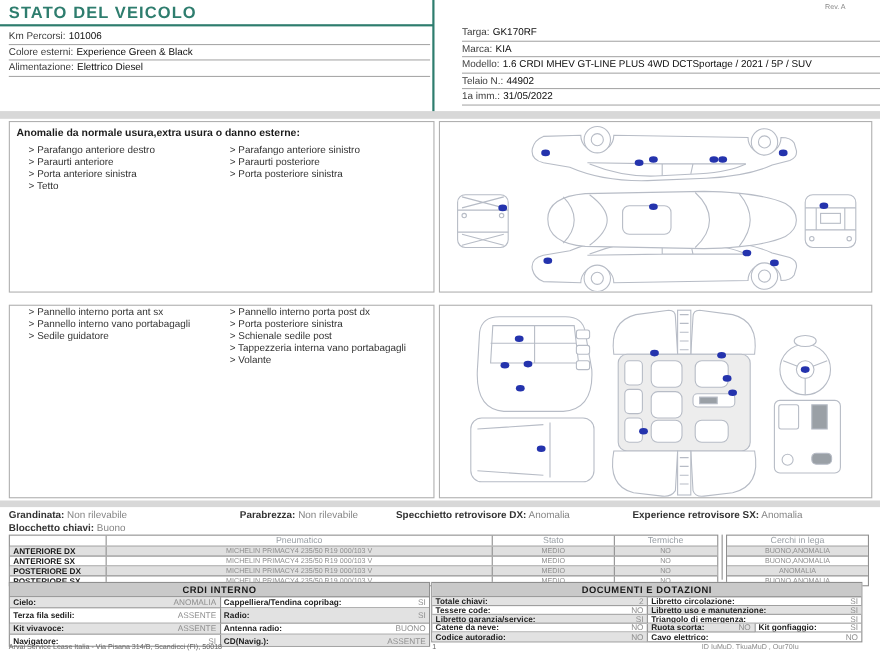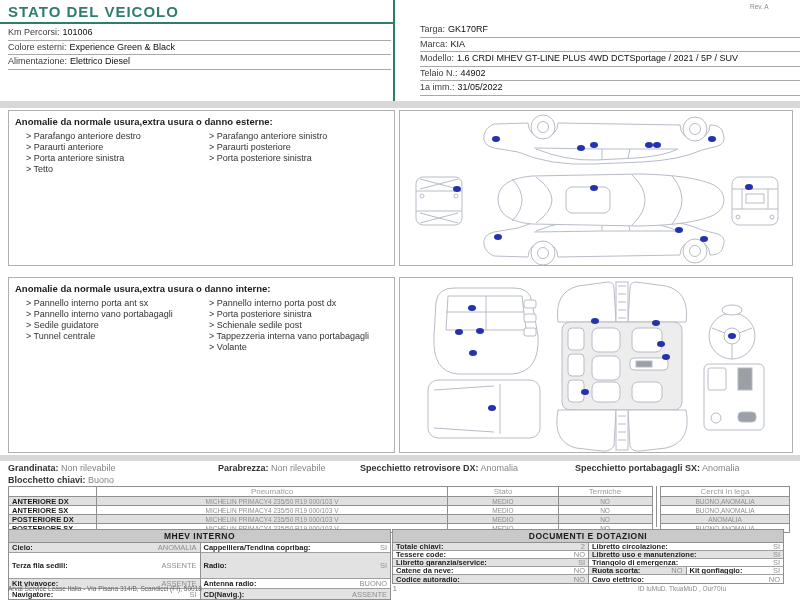--- a/index.html
+++ b/index.html
@@ -186,27 +186,25 @@
       <div class="marker" style="left: 308px; top: 25px;"></div>
       <div class="marker" style="left: 53px; top: 75px;"></div>
       <div class="marker" style="left: 190px; top: 74px;"></div>
       <div class="marker" style="left: 345px; top: 73px;"></div>
       <div class="marker" style="left: 94px; top: 123px;"></div>
       <div class="marker" style="left: 275px; top: 116px;"></div>
       <div class="marker" style="left: 300px; top: 125px;"></div>
     </div>
 
   <div class="panel int-text">
-    <div class="panel-title">Anomalie da normale usura,extra usura o danno interne:</div>
     <div class="cols">
       <div id="int-col-l" class="col">
           <div class="an-item">&gt; Pannello interno porta ant sx</div>
           <div class="an-item">&gt; Pannello interno vano portabagagli</div>
           <div class="an-item">&gt; Sedile guidatore</div>
-          <div class="an-item">&gt; Tunnel centrale</div>
         </div>
       <div id="int-col-r" class="col">
           <div class="an-item">&gt; Pannello interno porta post dx</div>
           <div class="an-item">&gt; Porta posteriore sinistra</div>
           <div class="an-item">&gt; Schienale sedile post</div>
           <div class="an-item">&gt; Tappezzeria interna vano portabagagli</div>
           <div class="an-item">&gt; Volante</div>
         </div>
     </div>
   </div>
@@ -275,21 +273,21 @@
       <div class="marker" style="left: 181px; top: 111px;"></div>
       <div class="marker" style="left: 328px; top: 55px;"></div>
     </div>
 
   <div class="band band2"></div>
 
   <div id="status-line">
       <div class="status-item" style="left: 8px; top: 463px;"><span class="sl">Grandinata:</span><span class="sv"> Non rilevabile</span></div>
       <div class="status-item" style="left: 218px; top: 463px; width: 130px;"><span class="sl">Parabrezza:</span><span class="sv"> Non rilevabile</span></div>
       <div class="status-item" style="left: 360px; top: 463px;"><span class="sl">Specchietto retrovisore DX:</span><span class="sv"> Anomalia</span></div>
-      <div class="status-item" style="left: 575px; top: 463px;"><span class="sl">Specchietto portabagagli SX:</span><span class="sv"> Anomalia</span></div>
+      <div class="status-item" style="left: 575px; top: 463px;"><span class="sl">Experience retrovisore SX:</span><span class="sv"> Anomalia</span></div>
       <div class="status-item" style="left: 8px; top: 475px;"><span class="sl">Blocchetto chiavi:</span><span class="sv"> Buono</span></div>
     </div>
 
   <div id="tyre-main" class="tyre-main">
       <div class="tt-row tt-head">
         <div class="tt-cell tt-pos tt-b"></div>
         <div class="tt-cell tt-tyre tt-b">Pneumatico</div>
         <div class="tt-cell tt-st tt-b">Stato</div>
         <div class="tt-cell tt-tm">Termiche</div>
       </div>
@@ -321,33 +319,33 @@
   <div class="cerchi-strip"></div>
   <div id="tyre-cerchi" class="tyre-cerchi">
       <div class="tc-cell tc-head">Cerchi in lega</div>
       <div class="tc-cell tt-shade">BUONO,ANOMALIA</div>
       <div class="tc-cell">BUONO,ANOMALIA</div>
       <div class="tc-cell tt-shade">ANOMALIA</div>
       <div class="tc-cell">BUONO,ANOMALIA</div>
     </div>
 
   <div class="btable btable-left">
-    <div class="bt-head">MHEV INTERNO</div>
+    <div class="bt-head">CRDI INTERNO</div>
     <div id="bt-left-rows">
         <div class="bt-row" style="height: 10px;">
           <div class="bt-cell bt-shade" style="width: 50%;">
             <span class="btl">Cielo:</span>
             <span class="btv">ANOMALIA</span>
           </div>
           <div class="bt-cell" style="width: 50%;">
             <span class="btl">Cappelliera/Tendina copribag:</span>
             <span class="btv">SI</span>
           </div>
         </div>
-        <div class="bt-row" style="height: 26px;">
+        <div class="bt-row" style="height: 14px;">
           <div class="bt-cell" style="width: 50%;">
             <span class="btl">Terza fila sedili:</span>
             <span class="btv">ASSENTE</span>
           </div>
           <div class="bt-cell bt-shade" style="width: 50%;">
             <span class="btl">Radio:</span>
             <span class="btv">SI</span>
           </div>
         </div>
         <div class="bt-row" style="height: 10px;">

